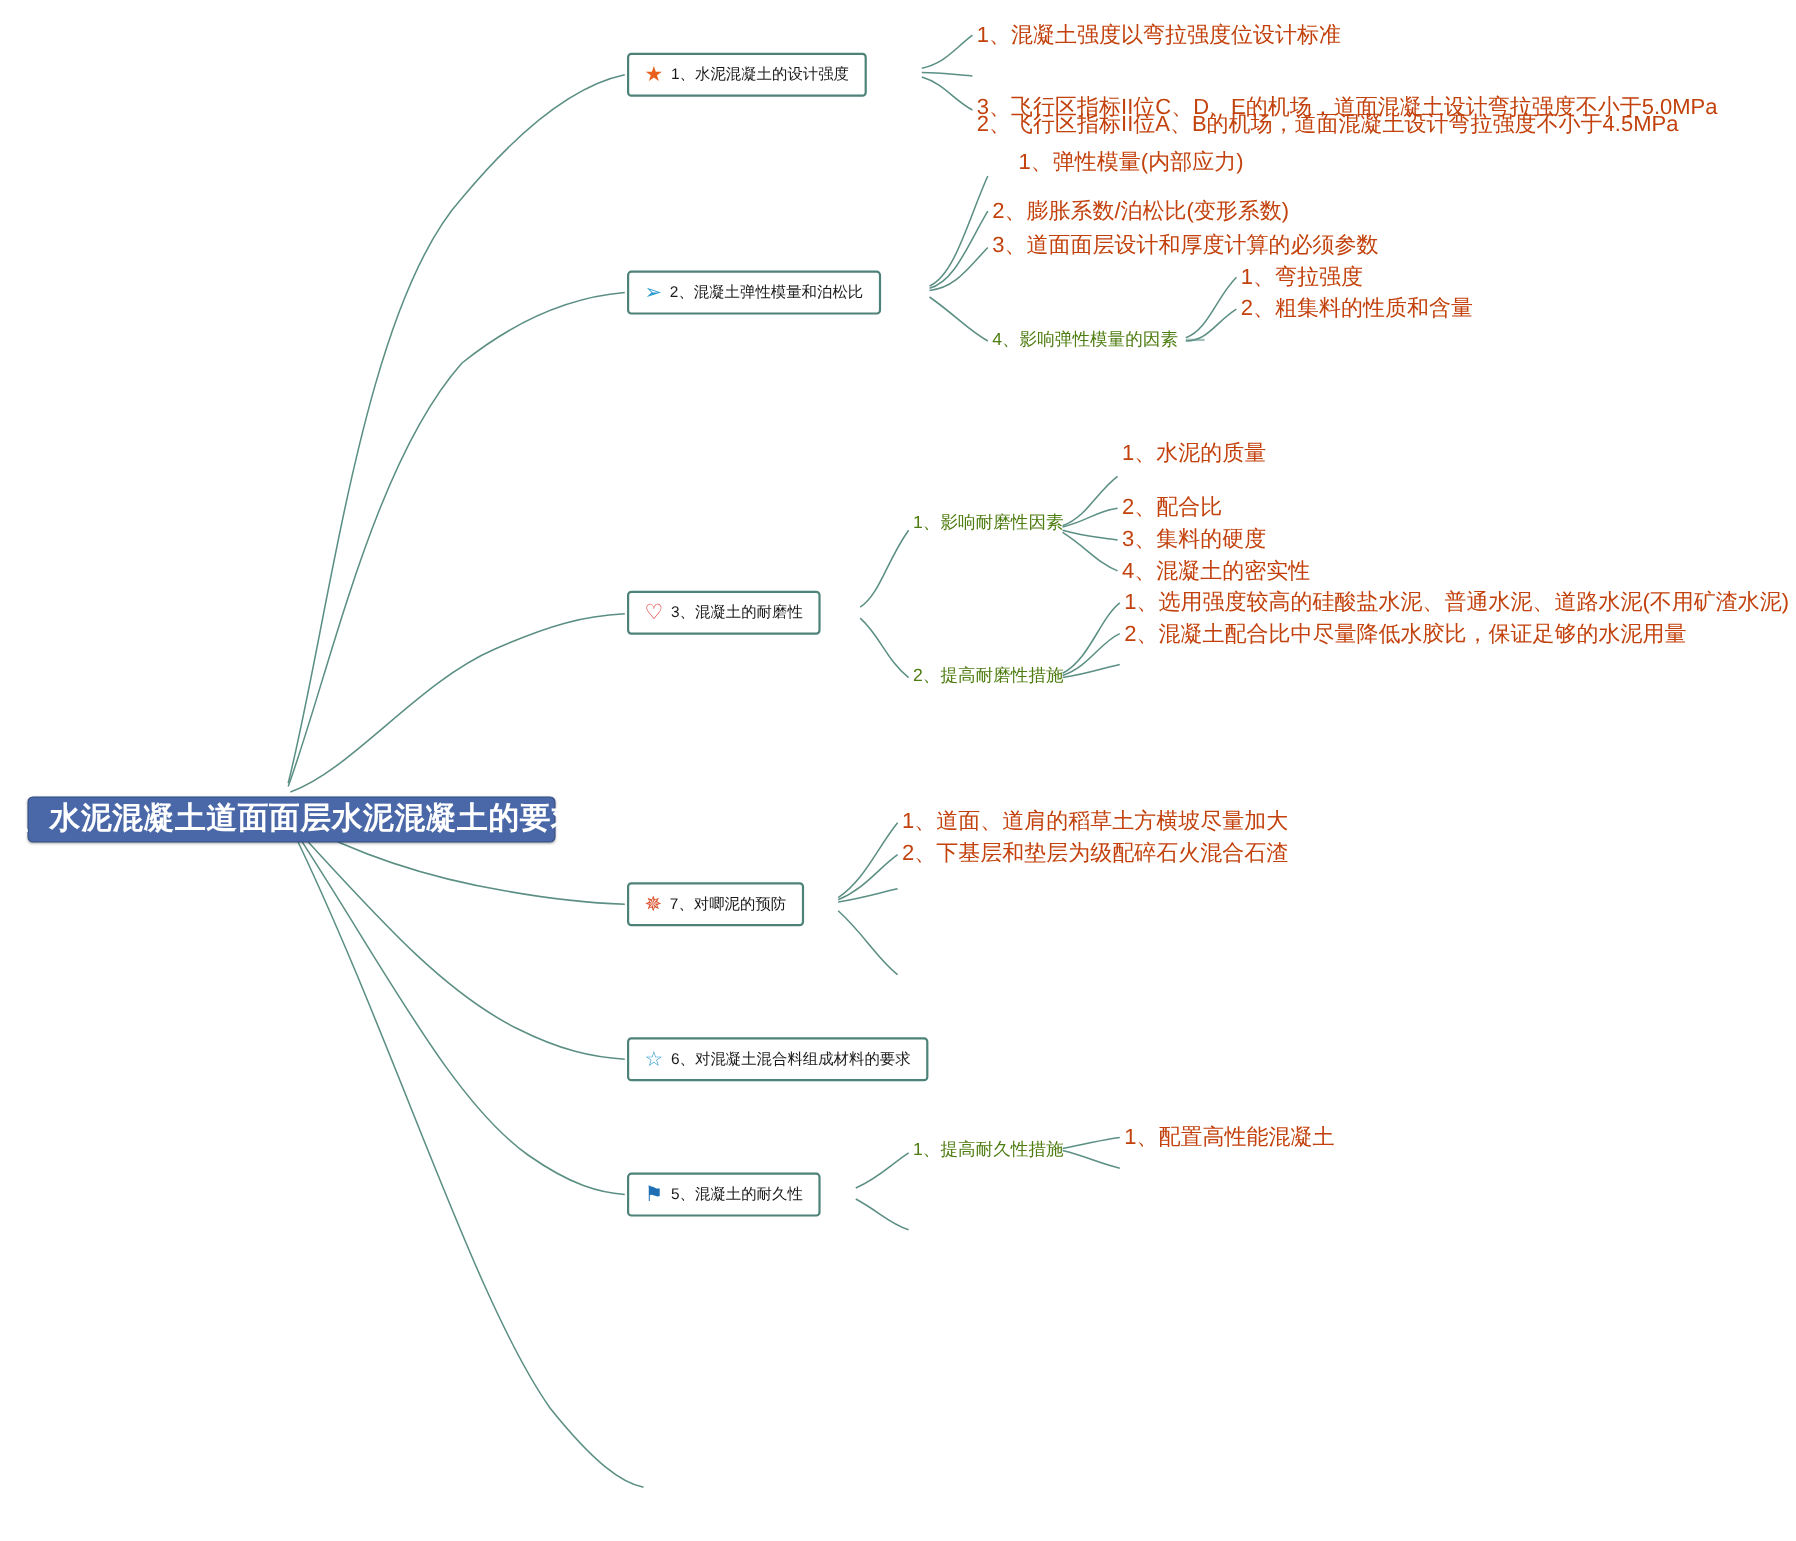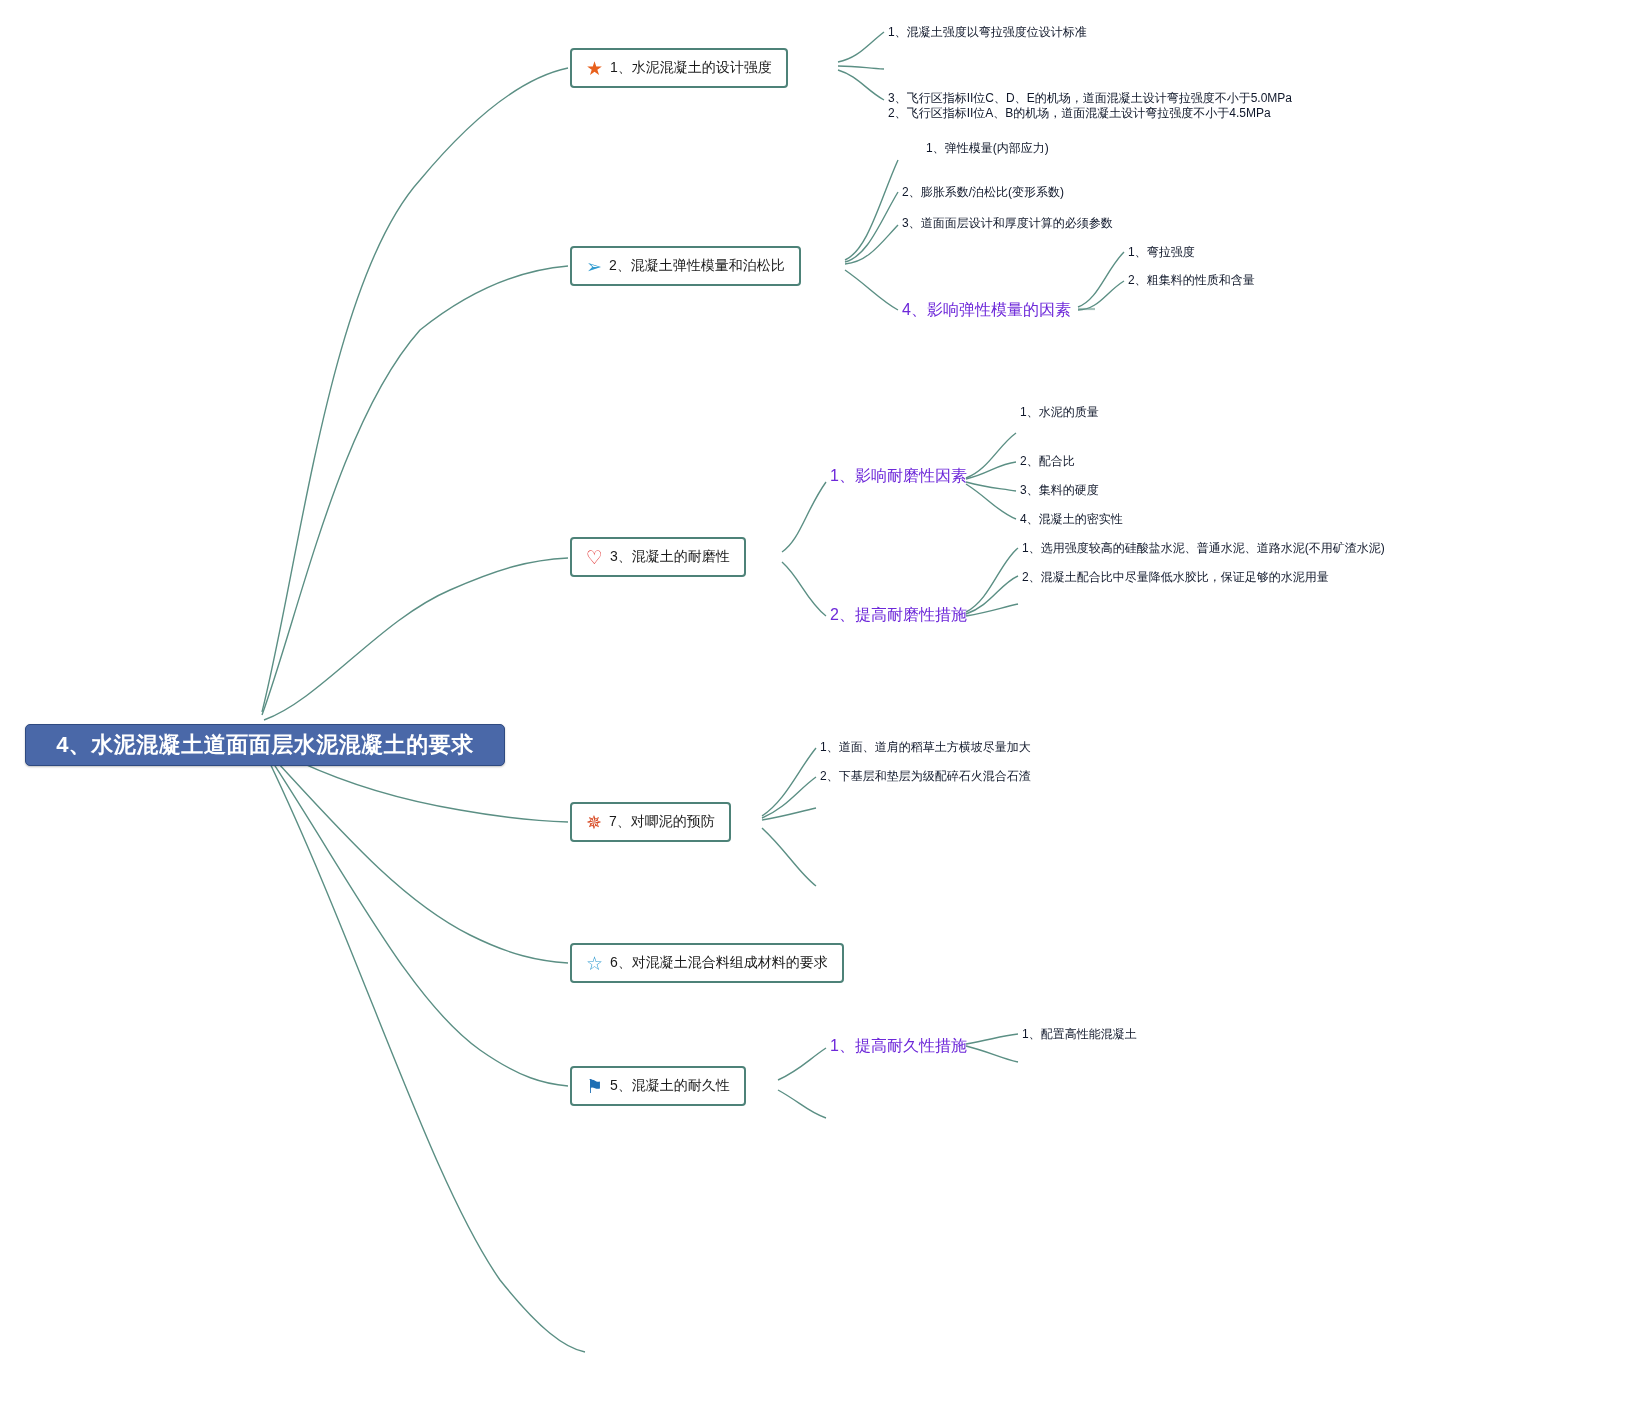--- a/index.html
+++ b/index.html
@@ -13,23 +13,23 @@
 
   
   .root-node{
     position:absolute;
     background:#4a68a8;
     border:1px solid #2f4a80;
     border-radius:5px;
     box-shadow:0 1px 2px rgba(0,0,0,.25);
     color:#ffffff;
     font-weight:bold;
-    font-size:22px;
+    font-size:28px;
     letter-spacing:.5px;
-    display:flex;align-items:center;justify-content:center;
+    display:flex;align-items:flex-start;justify-content:center;
     white-space:nowrap;
     padding:0 14px;
   }
 
   
   .branch-node{
     position:absolute;
     background:#ffffff;
     border:2px solid #4d8278;
     border-radius:4px;
@@ -52,33 +52,33 @@
   .ic-star{color:#e8601c;}
   .ic-send{color:#2f9bd0;}
   .ic-heart{color:#e03030;}
   .ic-spark{color:#d94f2a;}
   .ic-starout{color:#2f9bd0;}
   .ic-flag{color:#1f6fb4;}
 
   
   .leaf{
     position:absolute;
-    font-size:12px;
+    font-size:20px;
     line-height:24px;
     white-space:nowrap;
-    color:#0f172a;
+    color:#c2410c;
   }
   .leaf.wrap{white-space:normal;}
 
   .mid{
     position:absolute;
     font-size:16px;
     line-height:24px;
     white-space:nowrap;
-    color:#6d28d9;
+    color:#4d7c0f;
   }
 </style>
 </head>
 <body>
 
 <div id="canvas">
 
   <svg id="edges" viewBox="0 0 1633 1401" xmlns="http://www.w3.org/2000/svg">
     <g fill="none" stroke="#5b8f84" stroke-width="1.4">
 

